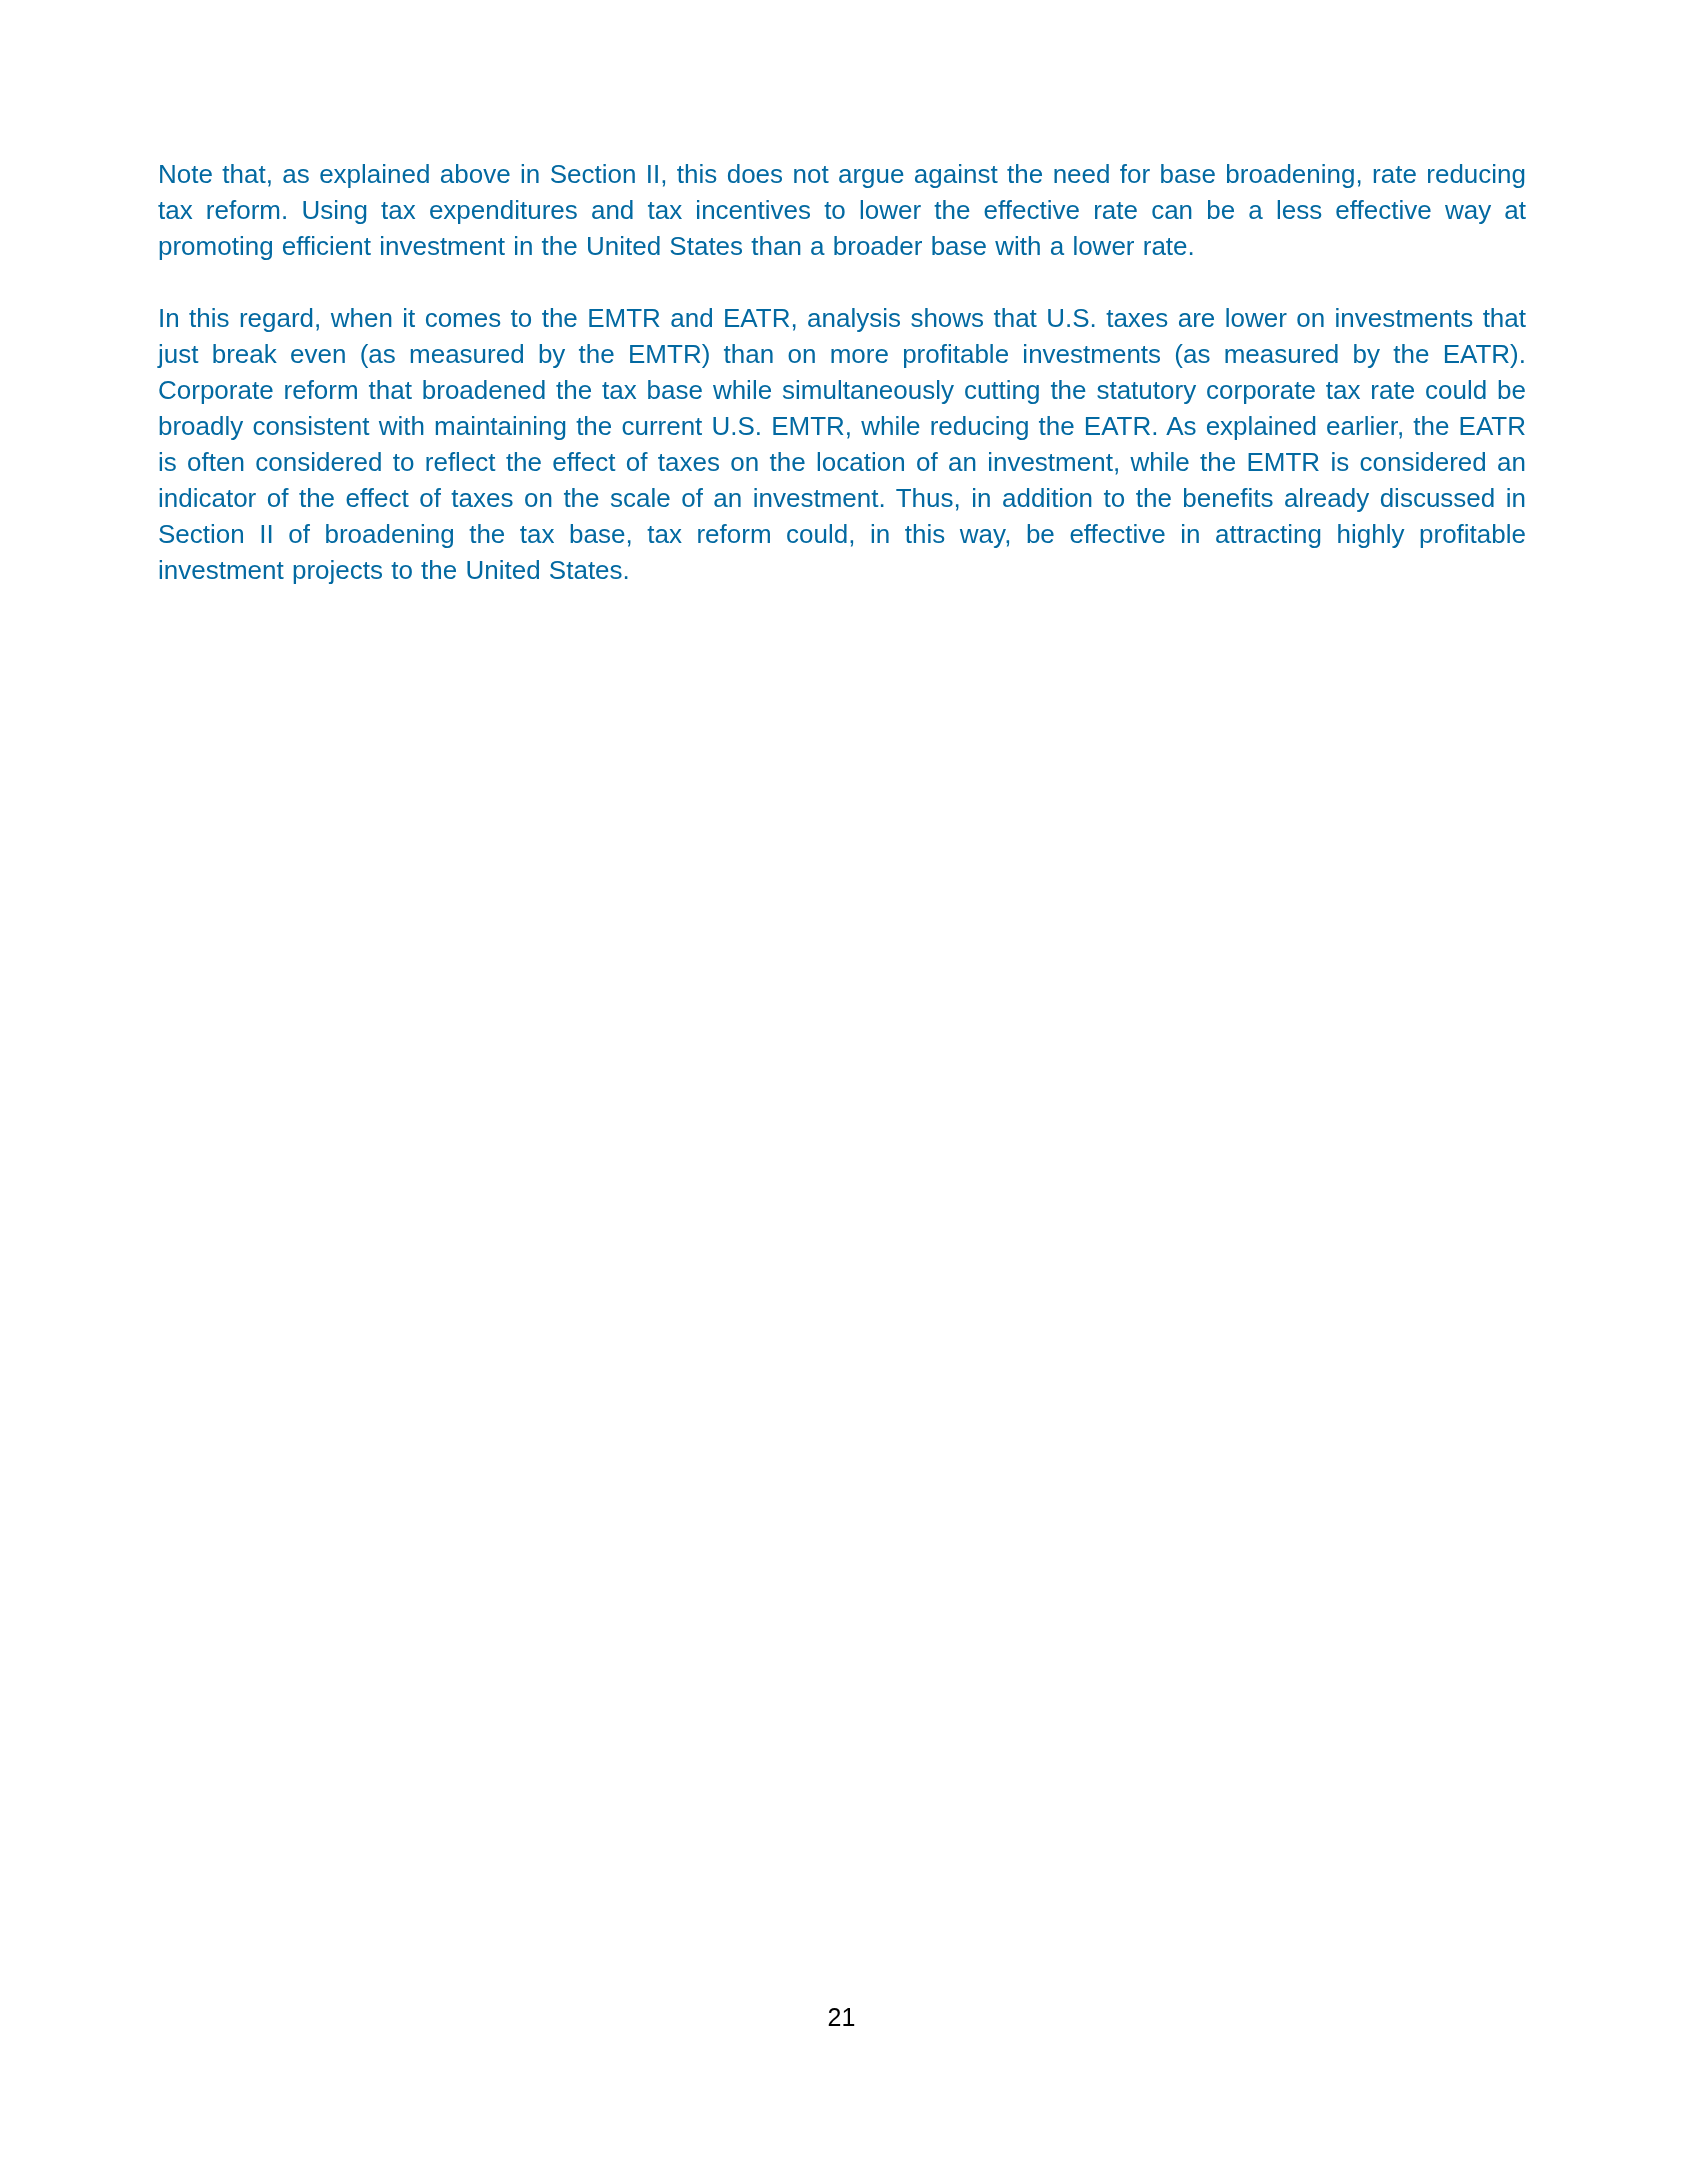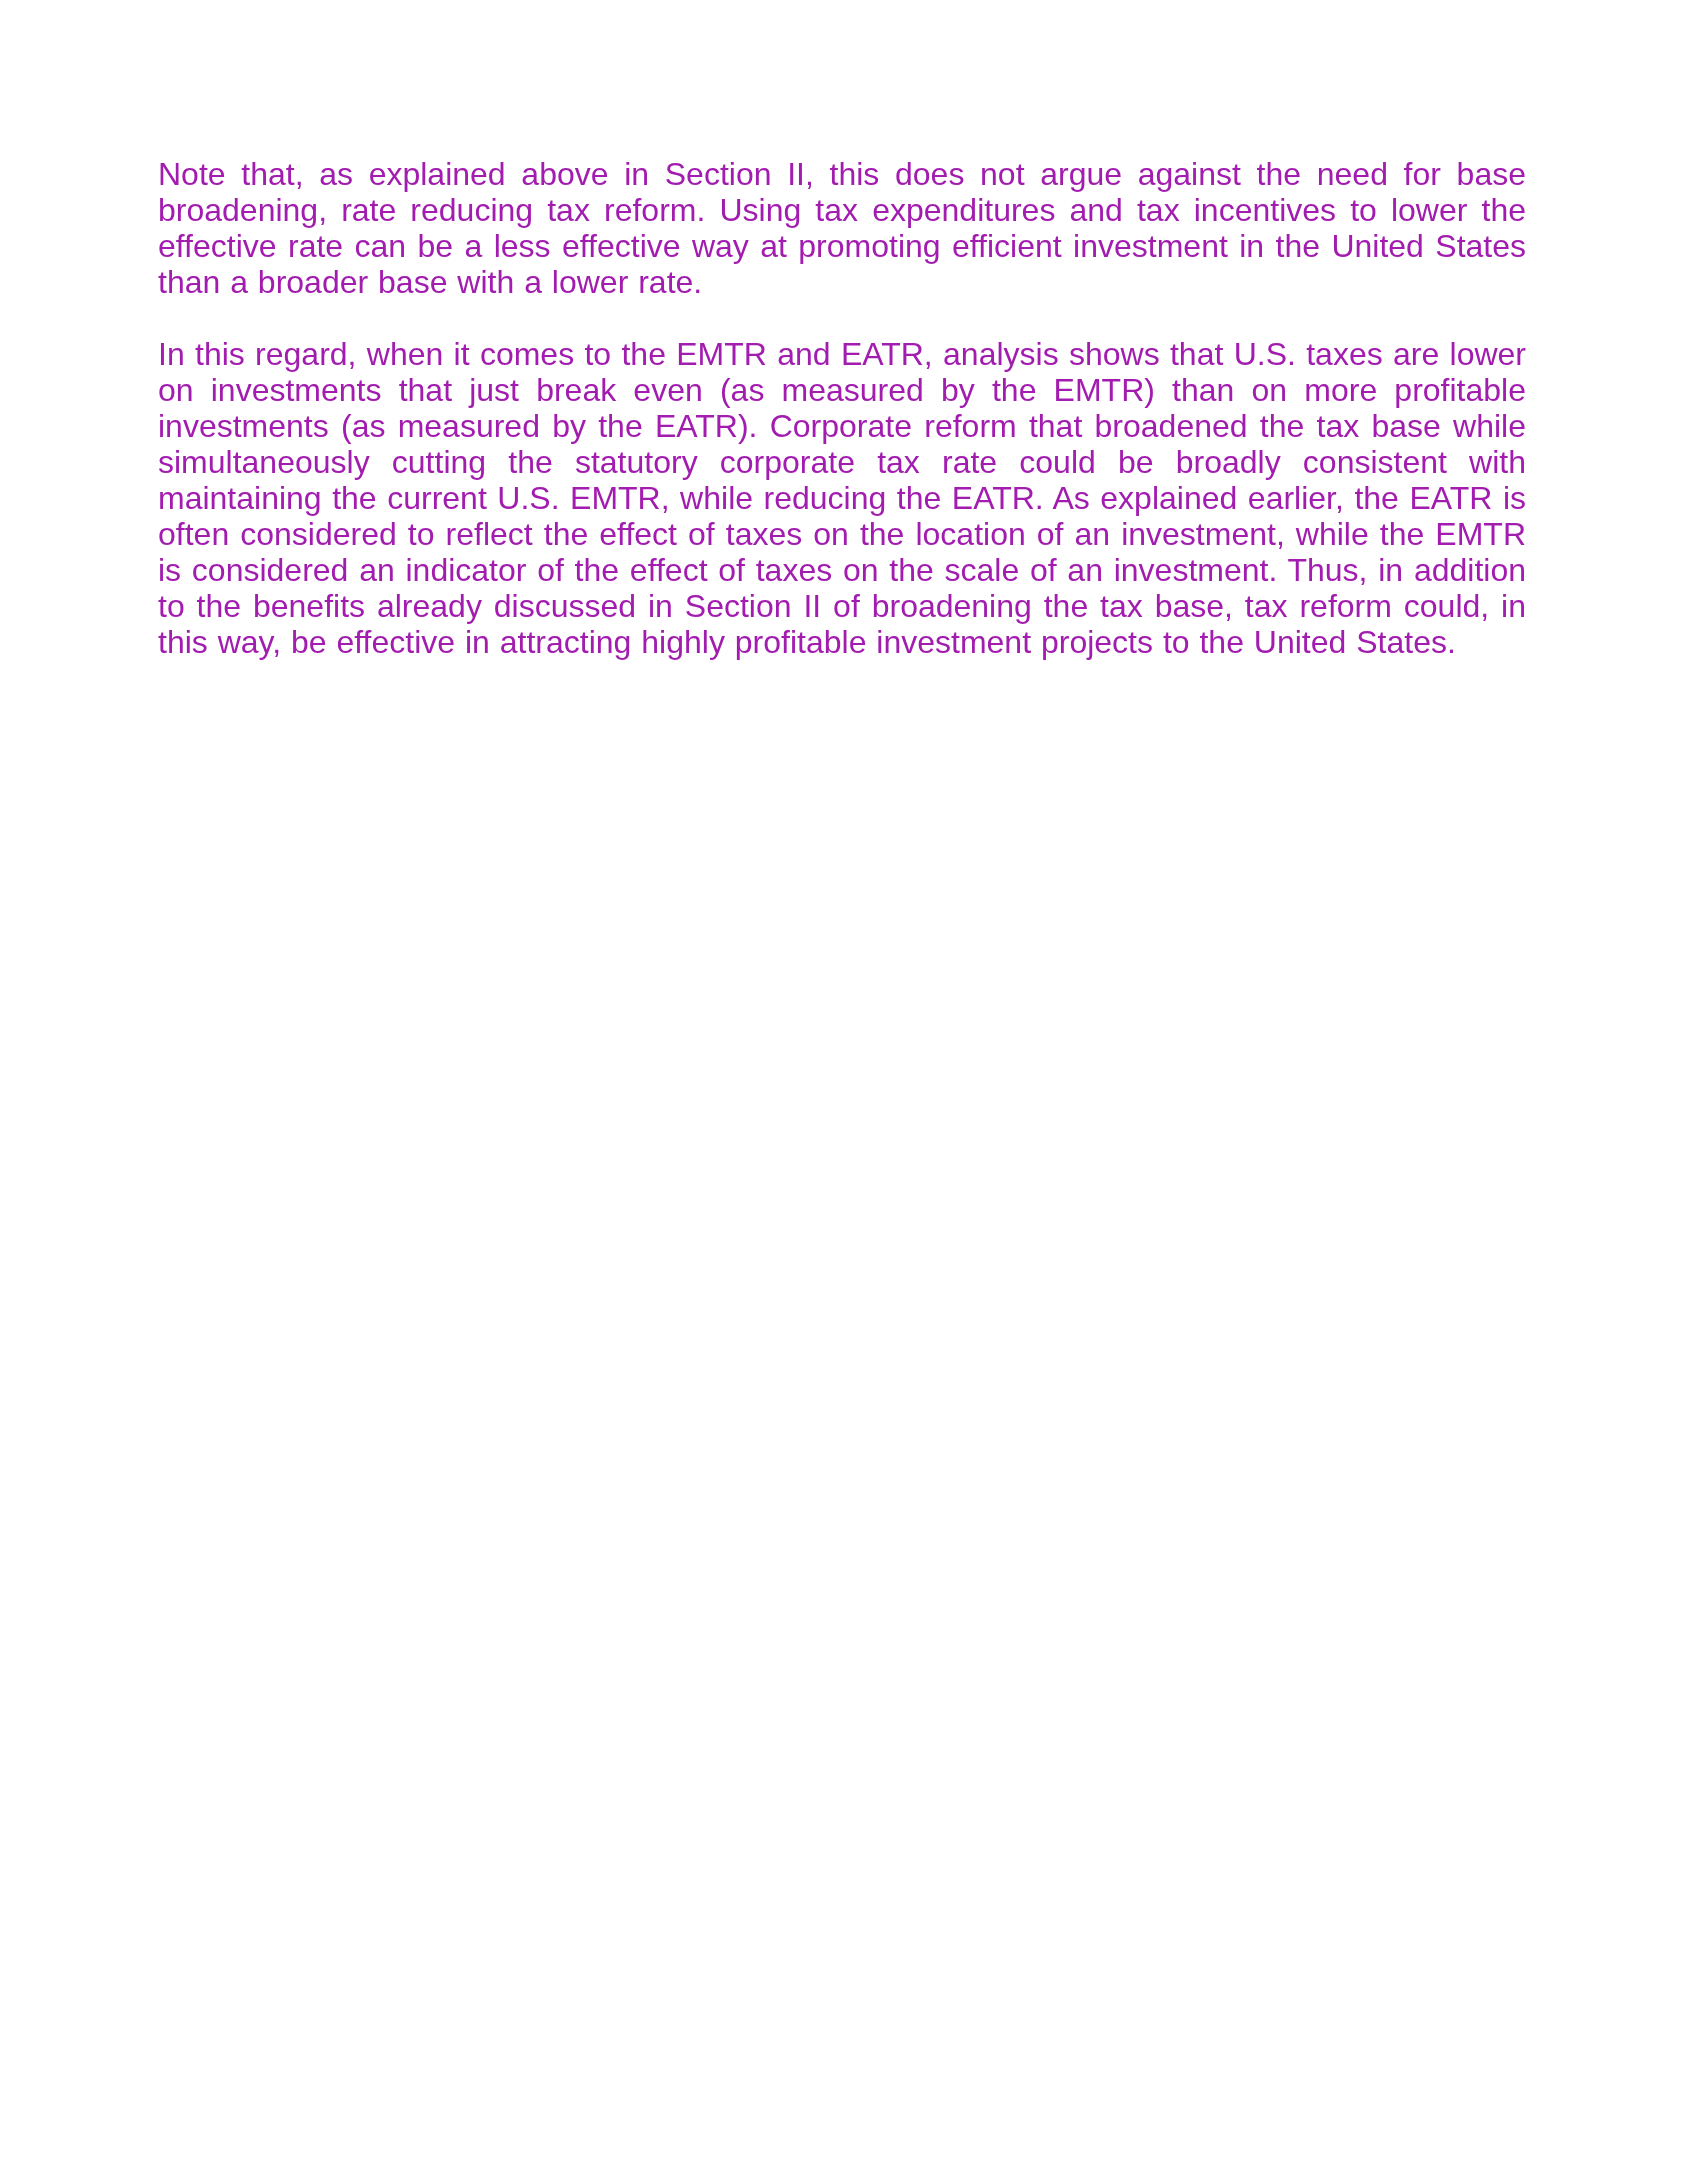--- a/index.html
+++ b/index.html
@@ -17,24 +17,24 @@
     overflow: hidden;
   }
   .content {
     position: absolute;
     left: 158px;
     top: 156px;
     width: 1368px;
   }
   .content p {
     margin: 0 0 36px 0;
-    font-size: 32px;
+    font-size: 26px;
     line-height: 36px;
     text-align: justify;
-    color: #a21caf;
+    color: #0369a1;
     word-spacing: 1px;
   }
   .footer {
     position: absolute;
     left: 0;
     top: 2002px;
     width: 1683px;
     text-align: center;
   }
   .page-number {
@@ -46,15 +46,18 @@
 </head>
 <body>
 
 <div class="page">
 
   <div class="content">
     <p>Note that, as explained above in Section II, this does not argue against the need for base broadening, rate reducing tax reform. Using tax expenditures and tax incentives to lower the effective rate can be a less effective way at promoting efficient investment in the United States than a broader base with a lower rate.</p>
     <p>In this regard, when it comes to the EMTR and EATR, analysis shows that U.S. taxes are lower on investments that just break even (as measured by the EMTR) than on more profitable investments (as measured by the EATR). Corporate reform that broadened the tax base while simultaneously cutting the statutory corporate tax rate could be broadly consistent with maintaining the current U.S. EMTR, while reducing the EATR. As explained earlier, the EATR is often considered to reflect the effect of taxes on the location of an investment, while the EMTR is considered an indicator of the effect of taxes on the scale of an investment. Thus, in addition to the benefits already discussed in Section II of broadening the tax base, tax reform could, in this way, be effective in attracting highly profitable investment projects to the United States.</p>
   </div>
 
+  <div class="footer">
+    <span class="page-number">21</span>
+  </div>
 
 </div>
 
 
 </body></html>

